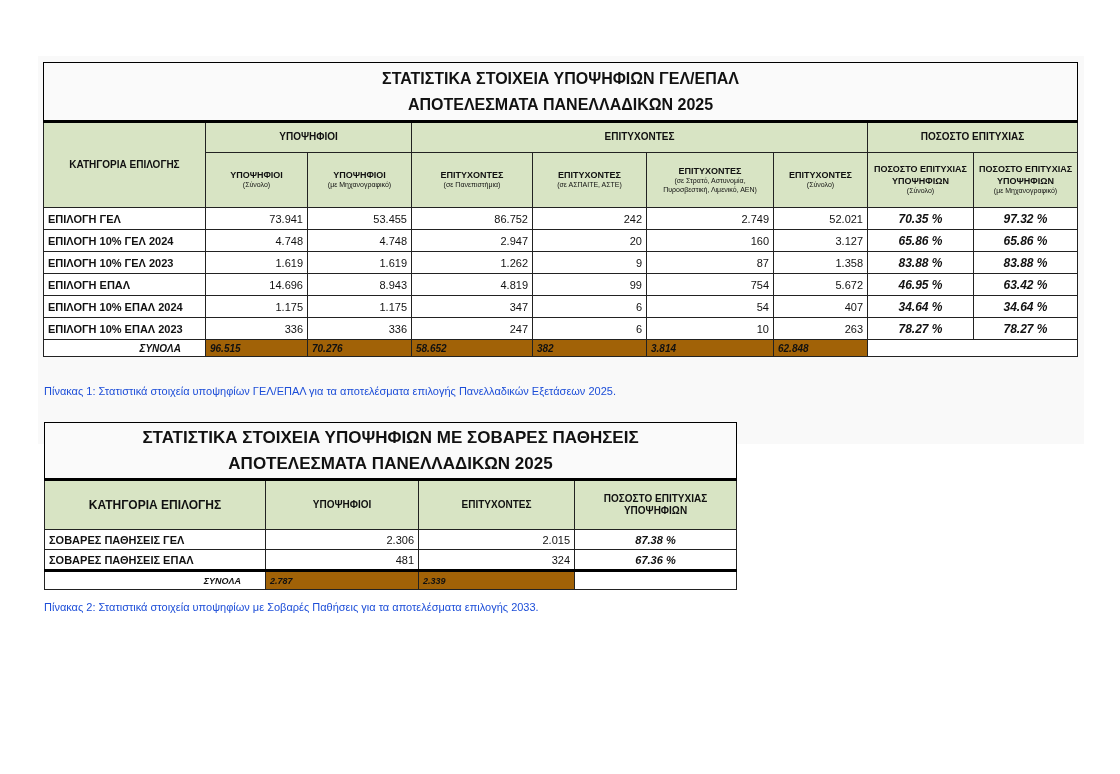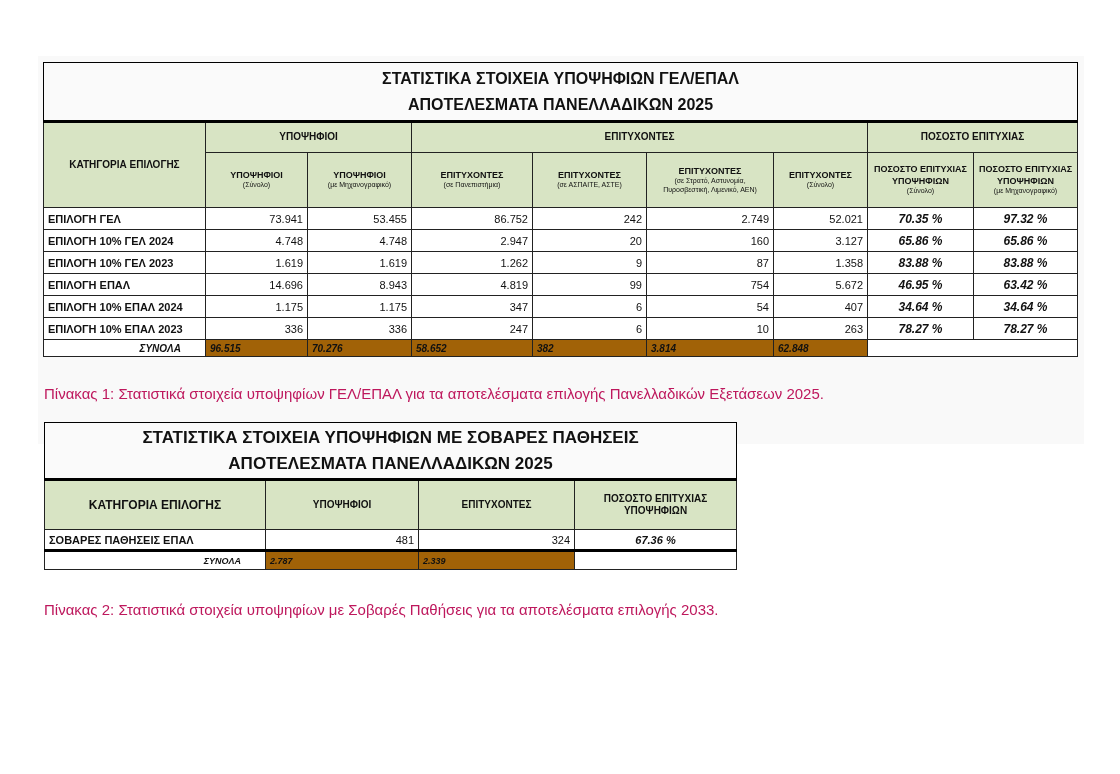--- a/index.html
+++ b/index.html
@@ -34,21 +34,21 @@
   #t1 .row td { height: 21px; font-size: 11px; }
   #t1 .row td.pct { font-size: 12px; }
   #t1 .totrow td { height: 16px; }
 
   #t2 { left: 44px; top: 422px; width: 692px; }
   #t2 .title-cell { height: 55px; font-size: 17px; line-height: 26px; }
   #t2 .hdr { height: 48px; font-size: 10px; }
   #t2 .row td { height: 19px; font-size: 11px; }
   #t2 .totrow td { height: 17px; }
 
-  .caption { position: absolute; left: 44px; font-size: 15px; color: #be185d; }
+  .caption { position: absolute; left: 44px; font-size: 11px; color: #1d4ed8; }
   #cap1 { top: 385px; }
   #cap2 { top: 601px; }
 </style>
 </head>
 <body>
 
 <div class="panel-bg"></div>
 
 <table id="t1">
   <colgroup>
@@ -184,20 +184,26 @@
   </tr>
   <tr id="t2-headers">
         <td class="hdr" style="font-size: 12px;">ΚΑΤΗΓΟΡΙΑ ΕΠΙΛΟΓΗΣ</td>
         <td class="hdr">ΥΠΟΨΗΦΙΟΙ</td>
         <td class="hdr">ΕΠΙΤΥΧΟΝΤΕΣ</td>
         <td class="hdr">ΠΟΣΟΣΤΟ ΕΠΙΤΥΧΙΑΣ ΥΠΟΨΗΦΙΩΝ</td>
       </tr>
   </tbody>
     <tbody id="t2-body">
       <tr class="row">
+        <td class="lbl">ΣΟΒΑΡΕΣ ΠΑΘΗΣΕΙΣ ΓΕΛ</td>
+        <td class="num">2.306</td>
+        <td class="num">2.015</td>
+        <td class="pct">87.38 %</td>
+      </tr>
+      <tr class="row">
         <td class="lbl">ΣΟΒΑΡΕΣ ΠΑΘΗΣΕΙΣ ΕΠΑΛ</td>
         <td class="num">481</td>
         <td class="num">324</td>
         <td class="pct">67.36 %</td>
       </tr>
       <tr class="totrow" style="border-top: 3px solid rgb(0, 0, 0);">
         <td class="totlbl" style="border-top: 3px solid rgb(0, 0, 0);">ΣΥΝΟΛΑ</td>
         <td class="tot" style="border-top: 3px solid rgb(0, 0, 0);">2.787</td>
         <td class="tot" style="border-top: 3px solid rgb(0, 0, 0);">2.339</td>
         <td class="blank" style="border-top: 3px solid rgb(0, 0, 0);"></td>

